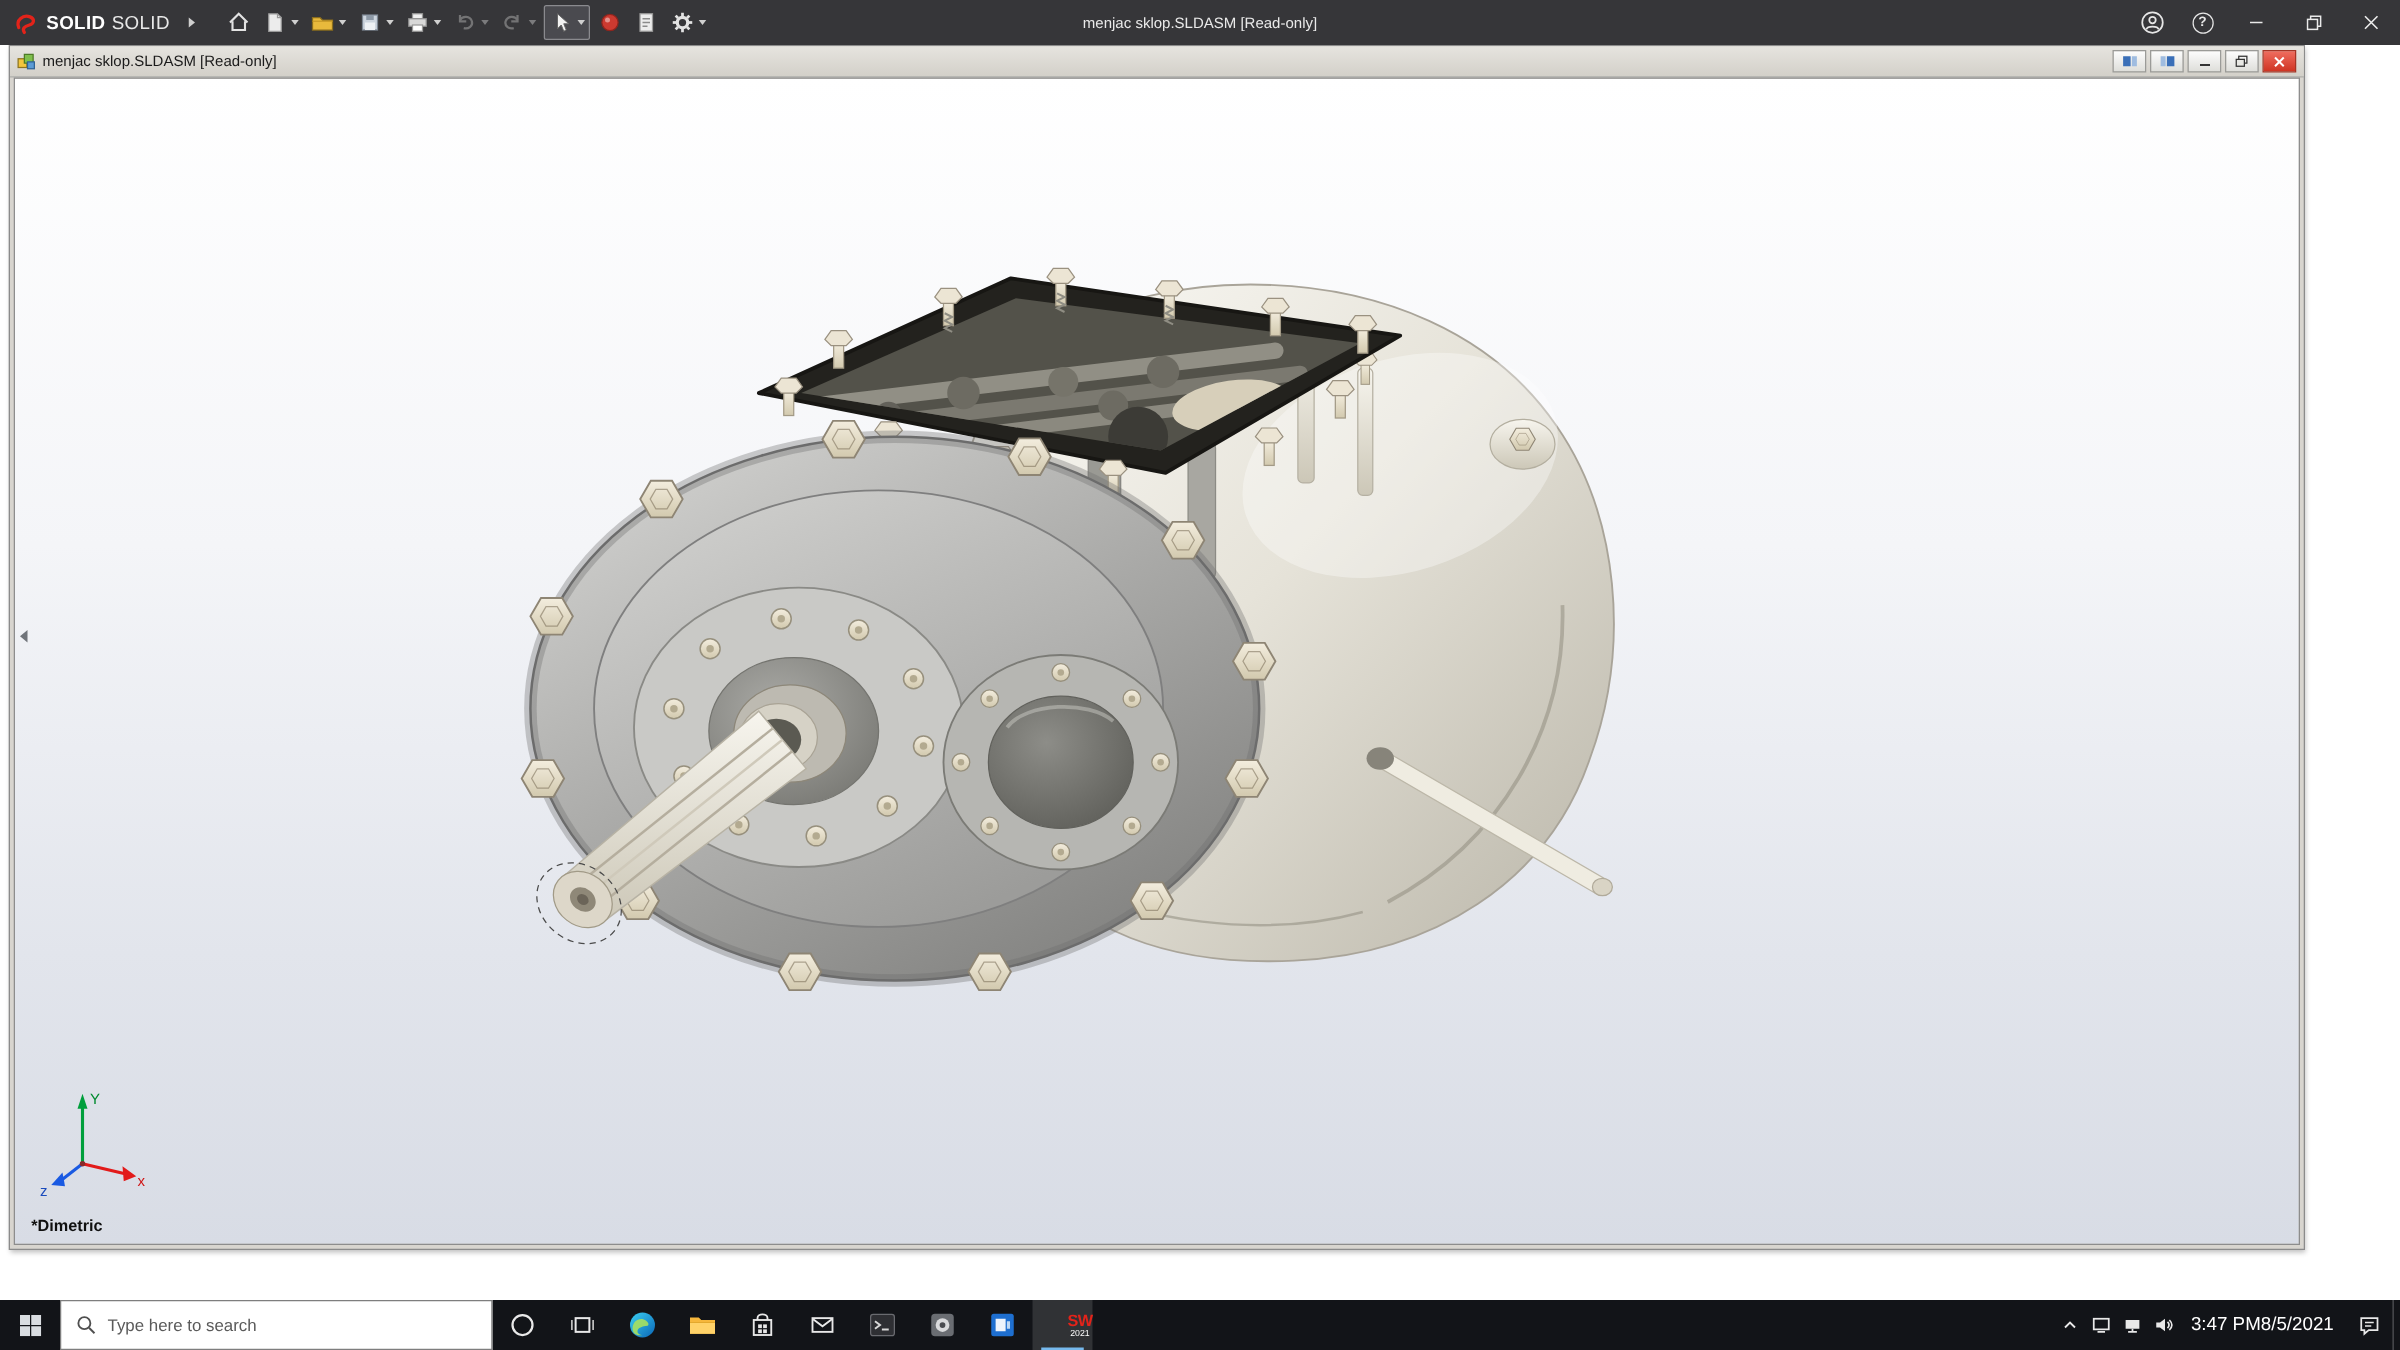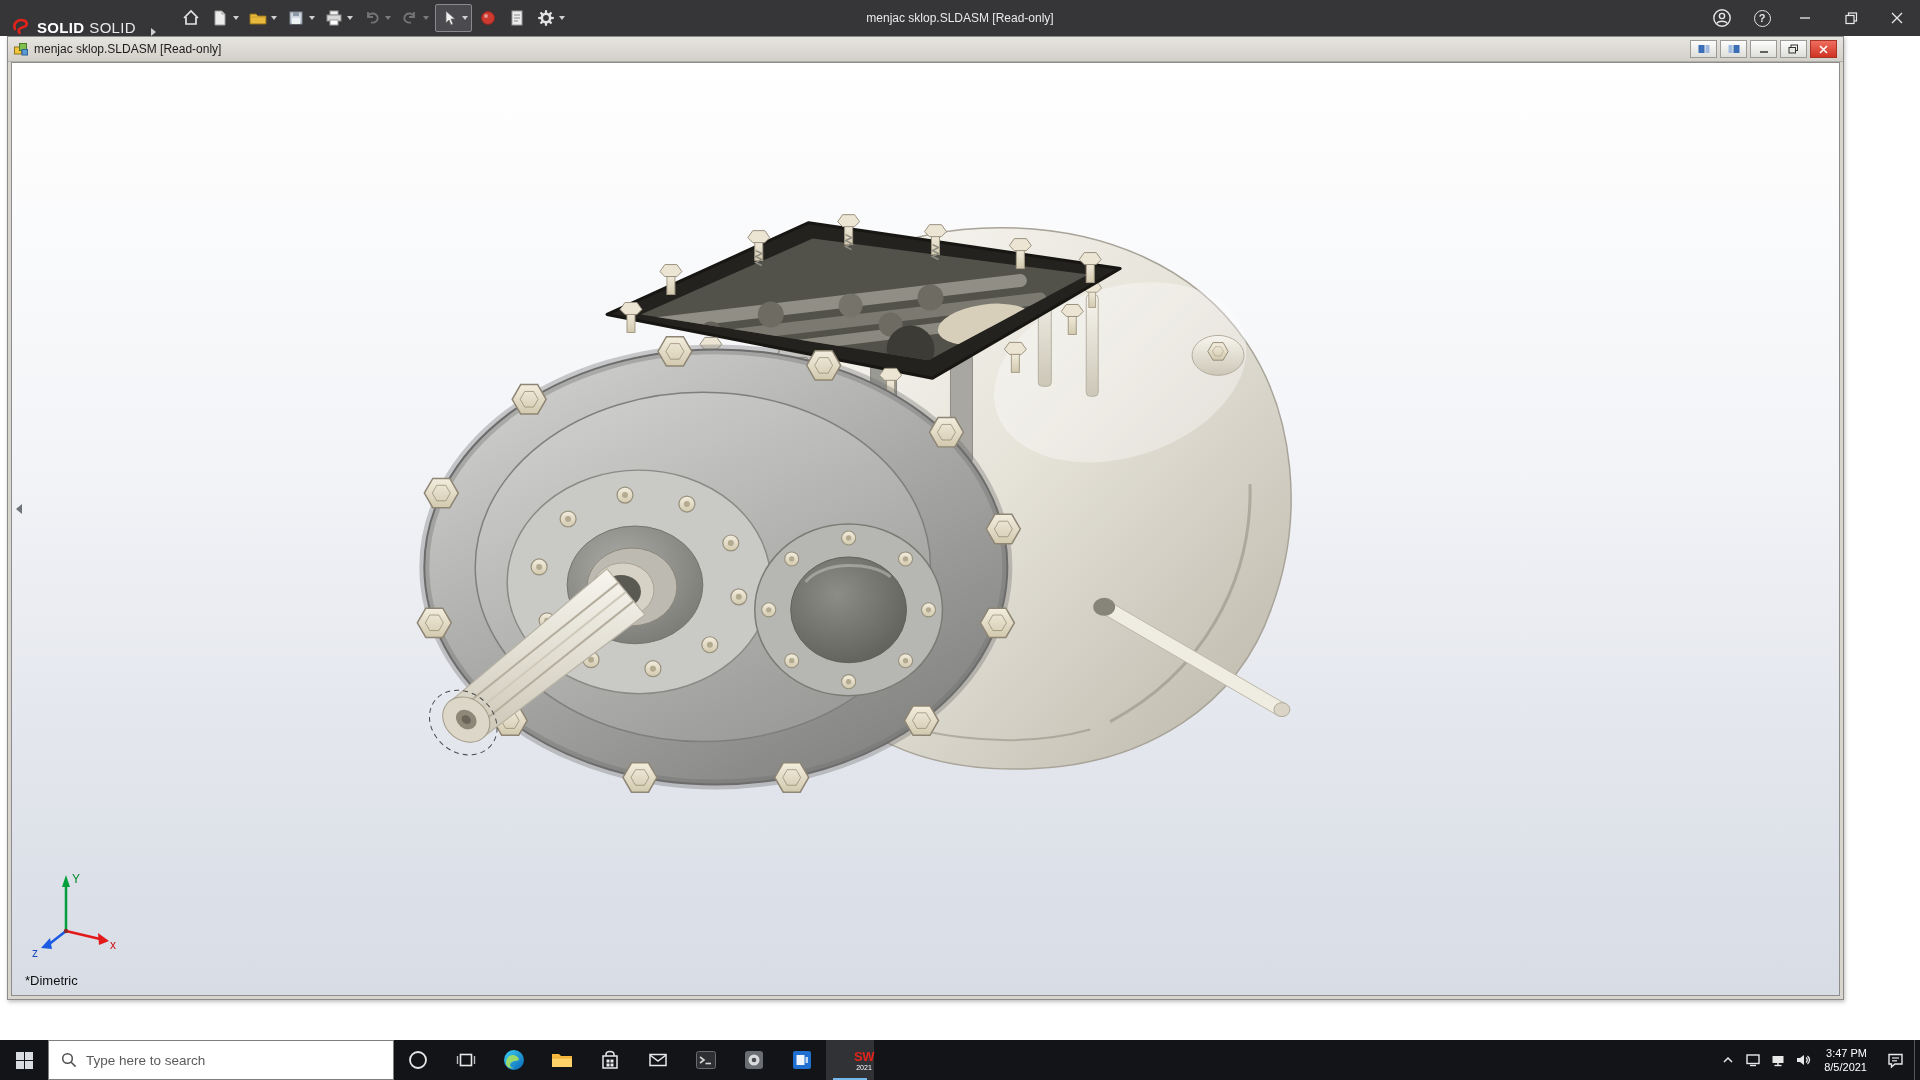--- a/index.html
+++ b/index.html
@@ -2,21 +2,21 @@
 <html><head>
 <meta charset="utf-8">
 <style>
   * { margin:0; padding:0; box-sizing:border-box; }
   html,body { width:1920px; height:1080px; overflow:hidden; }
   body { font-family:"Liberation Sans", sans-serif; background:#ffffff; }
   .screen { position:relative; width:1920px; height:1080px; background:#ffffff; }
 
   
   .titlebar { position:absolute; top:0; left:0; right:0; height:36px; background:#363639; display:flex; align-items:center; color:#ececec; z-index:10; }
-  .brand { display:flex; align-items:flex-end; gap:5px; padding:0 8px 0 10px; height:100%; }
+  .brand { display:flex; align-items:center; gap:5px; padding:0 8px 0 10px; height:100%; }
   .brand-solid { font-weight:700; font-size:15px; color:#ffffff; letter-spacing:.3px; }
   .brand-works { font-weight:400; font-size:15px; color:#e8e8e8; letter-spacing:.3px; }
   .chev { width:0; height:0; border-top:4px solid transparent; border-bottom:4px solid transparent; border-left:5px solid #cfcfcf; margin-left:10px; }
   .qat { display:flex; align-items:center; gap:3px; margin-left:14px; height:100%; }
   .qat-btn { display:flex; align-items:center; height:28px; padding:0 3px; border-radius:2px; cursor:pointer; }
   .qat-btn svg { width:20px; height:20px; display:block; }
   .qat-btn.disabled { opacity:.45; }
   .qat-btn.selected { border:1px solid #8a8a8e; background:#4a4a4f; }
   .caret { width:0; height:0; border-left:3.5px solid transparent; border-right:3.5px solid transparent; border-top:4px solid #d0d0d0; margin-left:3px; }
   .title-center { position:absolute; left:50%; top:50%; transform:translate(-50%,-50%); font-size:12px; color:#e9e9e9; white-space:nowrap; }
@@ -31,38 +31,38 @@
   .doc-title { font-size:12px; color:#1b1b1b; margin-left:5px; }
   .doc-buttons { margin-left:auto; display:flex; gap:3px; padding-right:2px; }
   .doc-btn { width:27px; height:18px; border:1px solid #9b9b98; background:linear-gradient(#fdfdfd,#dededa); display:flex; align-items:center; justify-content:center; cursor:pointer; }
   .doc-btn.close { background:linear-gradient(#ef6d5f,#cf3423); border-color:#a53425; }
   .viewport { position:absolute; left:3px; right:3px; top:25px; bottom:3px; border:1px solid #8d8d8d; overflow:hidden; cursor:crosshair;
       background:linear-gradient(180deg,#ffffff 0%,#f4f5f8 40%,#e2e5ec 75%,#d8dce5 100%); }
   .model-svg { position:absolute; left:0; top:0; width:100%; height:100%; }
   .panel-tab { position:absolute; left:0; top:432px; width:13px; height:28px; display:flex; align-items:center; justify-content:center; cursor:pointer; }
   .panel-tab .tri { width:0; height:0; border-top:5px solid transparent; border-bottom:5px solid transparent; border-right:6px solid #70747a; }
   .triad-svg { position:absolute; left:16px; bottom:34px; width:92px; height:96px; }
-  .view-label { position:absolute; left:13px; bottom:7px; font-size:13px; font-weight:400; color:#101010; }
+  .view-label { position:absolute; left:13px; bottom:7px; font-size:13px; font-weight:700; color:#101010; }
 
   
   .taskbar { position:absolute; left:0; bottom:0; width:1920px; height:40px; background:#121418; display:flex; align-items:stretch; z-index:20; }
   .tb-start { width:48px; display:flex; align-items:center; justify-content:center; cursor:pointer; }
   .search { width:346px; background:#ffffff; border:1px solid #7e7e7e; display:flex; align-items:center; cursor:text; }
   .search svg { margin:0 9px 0 12px; flex:none; }
   .search input { border:0; outline:0; flex:1; font-size:13.5px; color:#444; background:transparent; font-family:inherit; }
   .search input::placeholder { color:#5a5a5a; opacity:1; }
   .tb-app { width:48px; display:flex; align-items:center; justify-content:center; position:relative; cursor:pointer; }
   .tb-app.active { background:rgba(255,255,255,.13); }
   .tb-app.active::after { content:""; position:absolute; left:7px; right:7px; bottom:0; height:2px; background:#76b9ed; }
   .sw-badge { display:flex; flex-direction:column; align-items:center; line-height:1;margin-left:28px; }
   .sw-letters { color:#e2231a; font-weight:700; font-size:13px; letter-spacing:-0.5px; }
   .sw-year { color:#ffffff; font-size:7px; margin-top:1px; }
   .tray { margin-left:auto; display:flex; align-items:center; }
   .tray-btn { width:25px; height:40px; display:flex; align-items:center; justify-content:center; cursor:pointer; }
-  .clock { display:flex; flex-direction:column; align-items:flex-end; justify-content:center; font-size:11px; line-height:1.3; color:#ffffff; padding:0 9px; cursor:default; }
+  .clock { display:flex; flex-direction:row; align-items:flex-end; justify-content:center; font-size:15px; line-height:1.3; color:#ffffff; padding:0 9px; cursor:default; }
   .action-btn { width:38px; height:40px; display:flex; align-items:center; justify-content:center; cursor:pointer; }
   .show-desktop { width:6px; height:40px; border-left:1px solid rgba(255,255,255,.28); cursor:pointer; }
 </style>
 </head>
 <body>
 
 <div class="screen">
 
   <header class="titlebar">
     <div class="brand">

